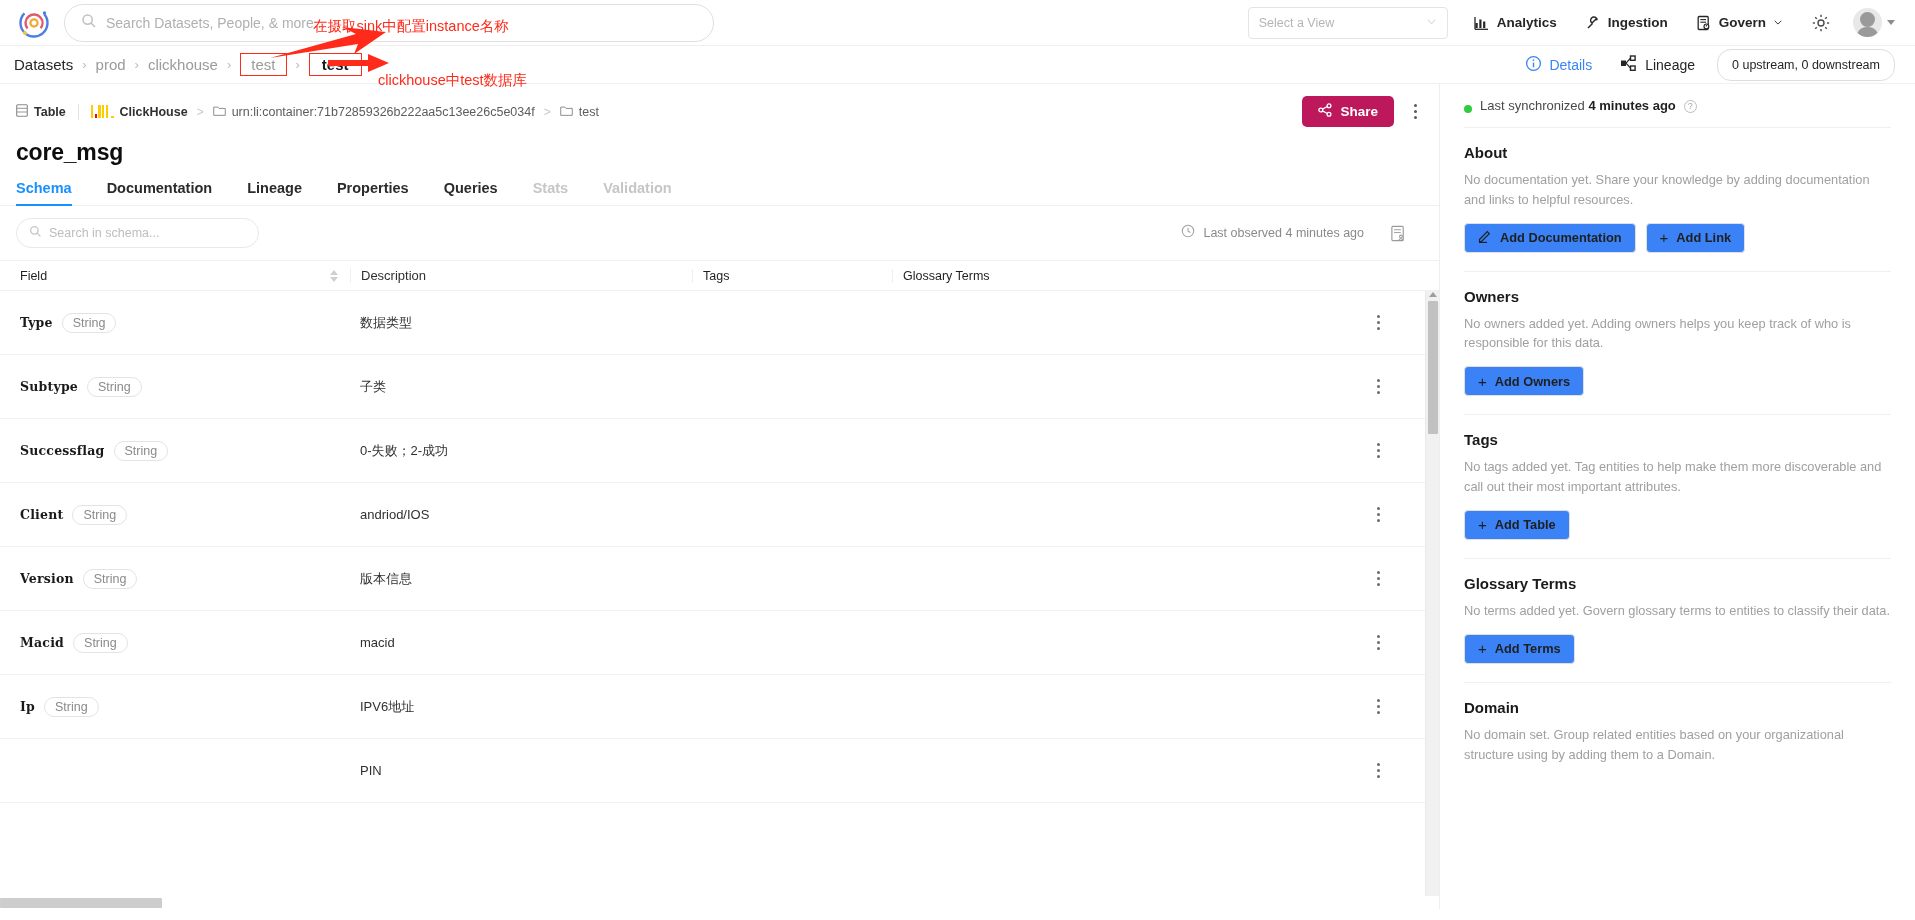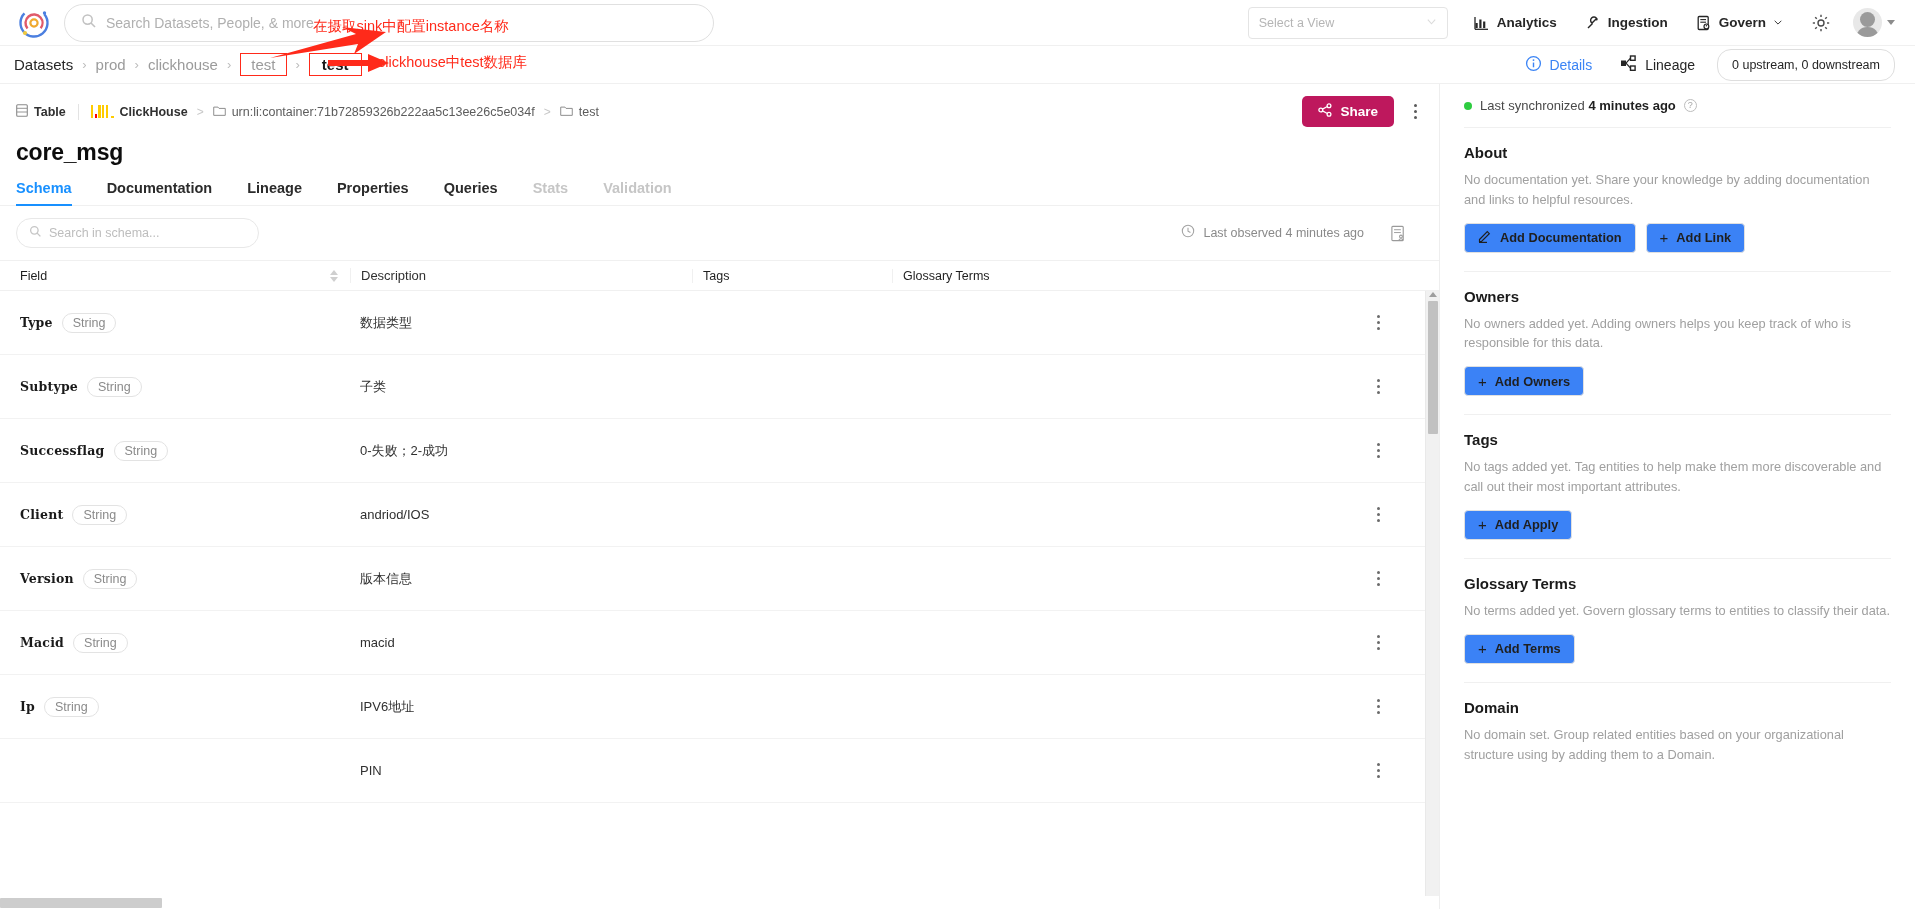--- a/index.html
+++ b/index.html
@@ -266,21 +266,21 @@
   .hscroll {
     position: absolute; left: 0; bottom: 0; height: 13px; width: 1440px;
     background: #ffffff;
   }
   .hscroll .hthumb {
     position: absolute; left: 0; top: 2px; height: 10px; width: 162px;
     background: #cdcdcd; border-radius: 1px;
   }
 
   
-  .sync-line { display: flex; align-items: center; gap: 8px; padding-bottom: 14px; }
+  .sync-line { display: flex; align-items: flex-end; gap: 8px; padding-bottom: 14px; }
   .dot-green { width: 8px; height: 8px; border-radius: 50%; background: #2ecc40; }
   .sync-txt { font-size: 13px; color: #4a4a4a; }
   .sync-txt b { font-weight: 700; color: #1f1f1f; }
   .q-ic {
     width: 13px; height: 13px; border: 1px solid #bdbdbd; border-radius: 50%;
     font-size: 9px; color: #a5a5a5; display: flex; align-items: center; justify-content: center;
     line-height: 1;
   }
   .sec { border-top: 1px solid #f0f0f0; padding: 16px 0 18px 0; }
   .sec:first-of-type { border-top: 1px solid #f0f0f0; }
@@ -446,21 +446,21 @@
       <path d="M2 34 L88 10 L74 3 L118 8 L86 30 L90 20 Z" fill="#ff2a1a"></path>
     </svg>
   </div>
   <div class="anno anno-txt" style="left:313px; top:-29px;">在摄取sink中配置instance名称</div>
 
   <div class="anno" style="left:328px; top:4px;">
     <svg width="62" height="26" viewBox="0 0 62 26">
       <path d="M0 10 L40 10 L40 4 L61 13 L40 22 L40 16 L0 16 Z" fill="#ff2a1a"></path>
     </svg>
   </div>
-  <div class="anno anno-txt" style="left:378px; top:7px;">clickhouse中test数据库</div>
+  <div class="anno anno-txt" style="left:378px; top:25px;">clickhouse中test数据库</div>
 </div>
 
 <div class="body-split">
 
   <div class="left-pane">
 
     <div class="ent-head">
       <div class="plat-line">
         <span class="pl-item">
           <span>
@@ -774,21 +774,21 @@
         </button>
       </div>
     </div>
 
     <div class="sec">
       <h3>Tags</h3>
       <p>No tags added yet. Tag entities to help make them more discoverable and call out their most important attributes.</p>
       <div class="btn-row">
         <button class="sbtn">
           <span class="plus-ic">+</span>
-          <span>Add Apply</span>
+          <span>Add Table</span>
         </button>
       </div>
     </div>
 
     <div class="sec">
       <h3>Glossary Terms</h3>
       <p>No terms added yet. Govern glossary terms to entities to classify their data.</p>
       <div class="btn-row">
         <button class="sbtn">
           <span class="plus-ic">+</span>

